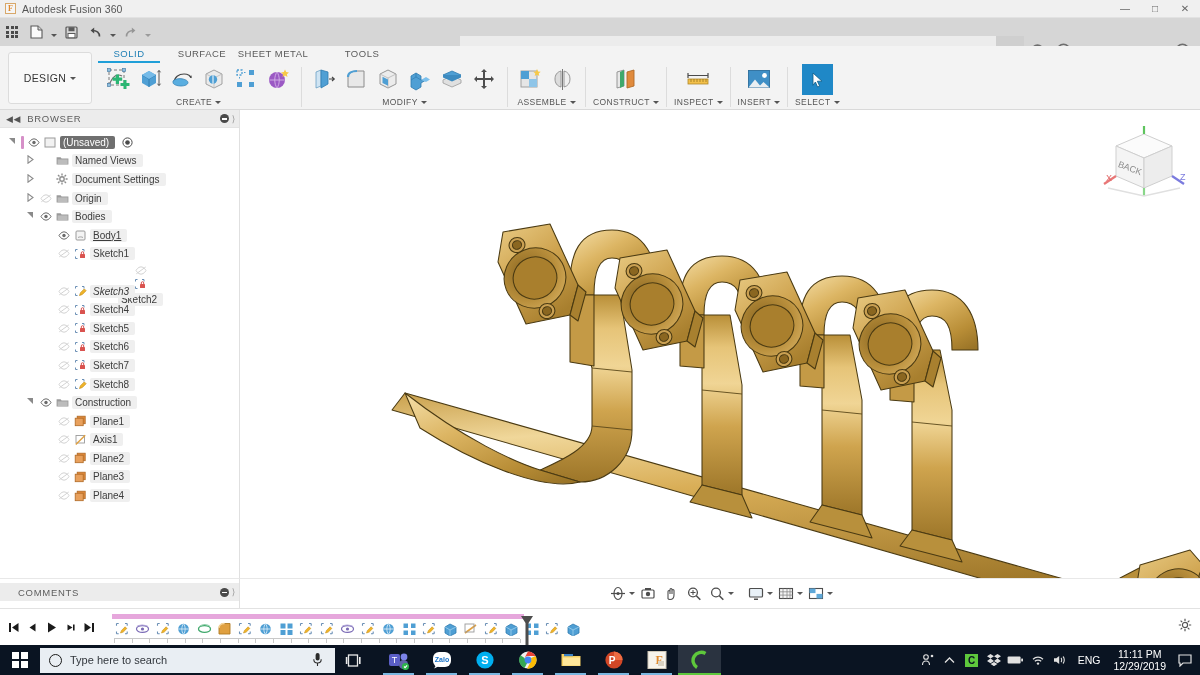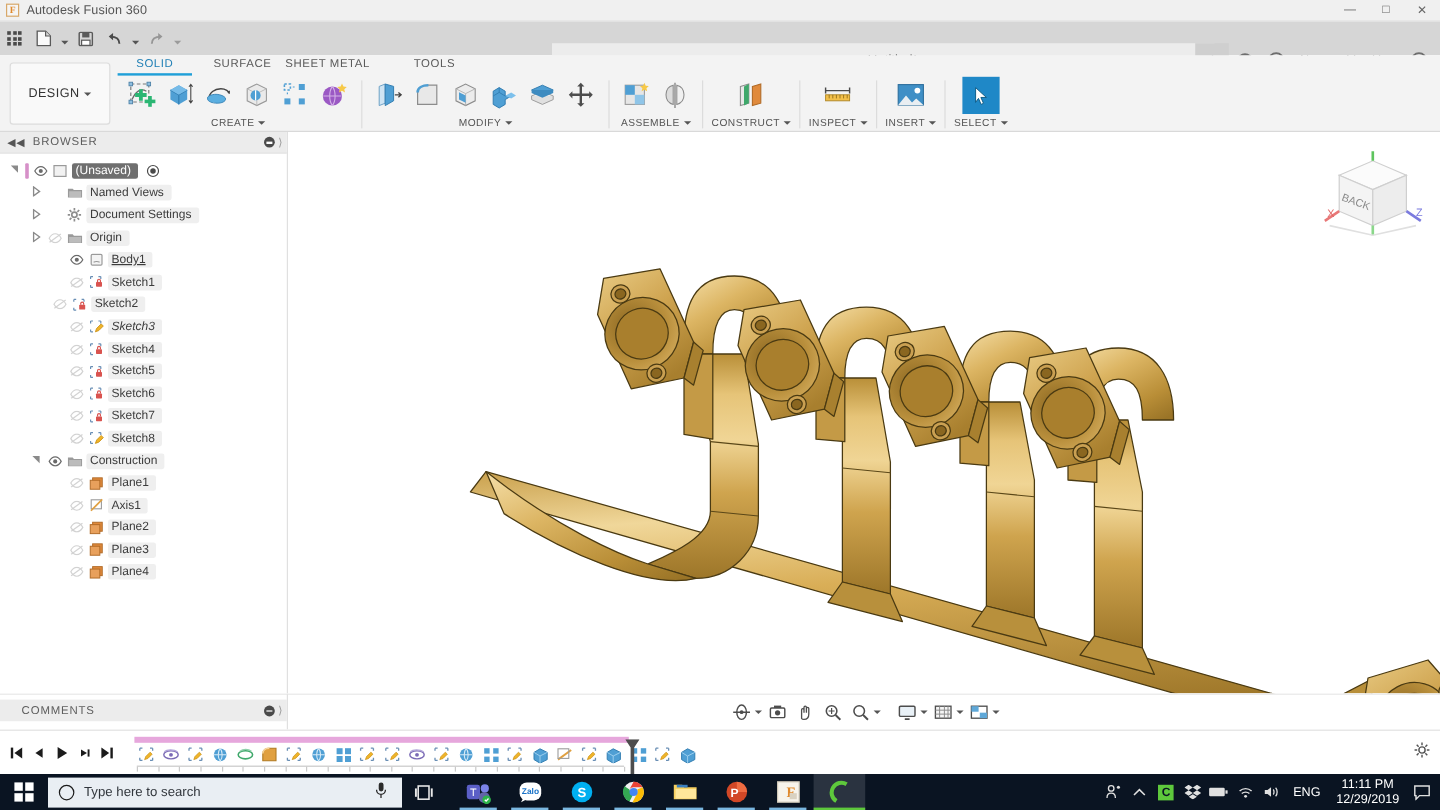--- a/index.html
+++ b/index.html
@@ -604,20 +604,38 @@
             </svg>
           </span>
           <span class="ficon">
             <svg width="13" height="11" viewBox="0 0 13 11">
               <path d="M.6 2.2h4l1 1.2h6.8V9.6H.6z" fill="#9a9a9a"></path>
               <path d="M1.6 4.4h10v4.8h-10z" fill="#bcbcbc"></path>
             </svg>
           </span>
           <span class="lbl">Origin</span>
         </div>
+        <div class="trow" style="padding-left: 24px;">
+          <span class="exp"><svg width="9" height="9" viewBox="0 0 9 9">
+              <path d="M1 1h6v6z" fill="#8a8a8a"></path>
+            </svg></span>
+          <span class="eye">
+            <svg width="12" height="9" viewBox="0 0 12 9">
+              <path d="M6 .8C3 .8 1 4.5 1 4.5S3 8.2 6 8.2 11 4.5 11 4.5 9 .8 6 .8z" fill="none" stroke="#6a6a6a" stroke-width="1"></path>
+              <circle cx="6" cy="4.5" r="1.7" fill="#6a6a6a"></circle>
+            </svg>
+          </span>
+          <span class="ficon">
+            <svg width="13" height="11" viewBox="0 0 13 11">
+              <path d="M.6 2.2h4l1 1.2h6.8V9.6H.6z" fill="#9a9a9a"></path>
+              <path d="M1.6 4.4h10v4.8h-10z" fill="#bcbcbc"></path>
+            </svg>
+          </span>
+          <span class="lbl">Bodies</span>
+        </div>
         <div class="trow" style="padding-left: 42px; text-decoration: underline;">
           <span class="exp"></span>
           <span class="eye">
             <svg width="12" height="9" viewBox="0 0 12 9">
               <path d="M6 .8C3 .8 1 4.5 1 4.5S3 8.2 6 8.2 11 4.5 11 4.5 9 .8 6 .8z" fill="none" stroke="#6a6a6a" stroke-width="1"></path>
               <circle cx="6" cy="4.5" r="1.7" fill="#6a6a6a"></circle>
             </svg>
           </span>
           <span class="ficon">
             <svg width="11" height="11" viewBox="0 0 11 11">
@@ -637,21 +655,21 @@
           </span>
           <span class="ficon">
             <svg width="13" height="12" viewBox="0 0 13 12">
               <path d="M1.5 1.5h2M1.5 1.5v2M8 1.5h2M10 1.5v2M1.5 8.5v2M1.5 10.5h2" fill="none" stroke="#6a8fb5" stroke-width="1"></path>
               <rect x="6" y="6" width="5" height="4" rx=".6" fill="#d9534f"></rect>
               <path d="M7.3 6V4.9a1.2 1.2 0 012.4 0V6" fill="none" stroke="#d9534f" stroke-width="1"></path>
             </svg>
           </span>
           <span class="lbl">Sketch1</span>
         </div>
-        <div class="trow" style="padding-left: 28px;">
+        <div class="trow" style="padding-left: 42px; flex-direction: column;">
           <span class="exp"></span>
           <span class="eye">
             <svg width="12" height="9" viewBox="0 0 12 9" opacity=".38">
               <path d="M6 .8C3 .8 1 4.5 1 4.5S3 8.2 6 8.2 11 4.5 11 4.5 9 .8 6 .8z" fill="none" stroke="#8a8a8a" stroke-width="1"></path>
               <path d="M1.3 7.8L10.7 1" stroke="#8a8a8a" stroke-width="1"></path>
             </svg>
           </span>
           <span class="ficon">
             <svg width="13" height="12" viewBox="0 0 13 12">
               <path d="M1.5 1.5h2M1.5 1.5v2M8 1.5h2M10 1.5v2M1.5 8.5v2M1.5 10.5h2" fill="none" stroke="#6a8fb5" stroke-width="1"></path>

